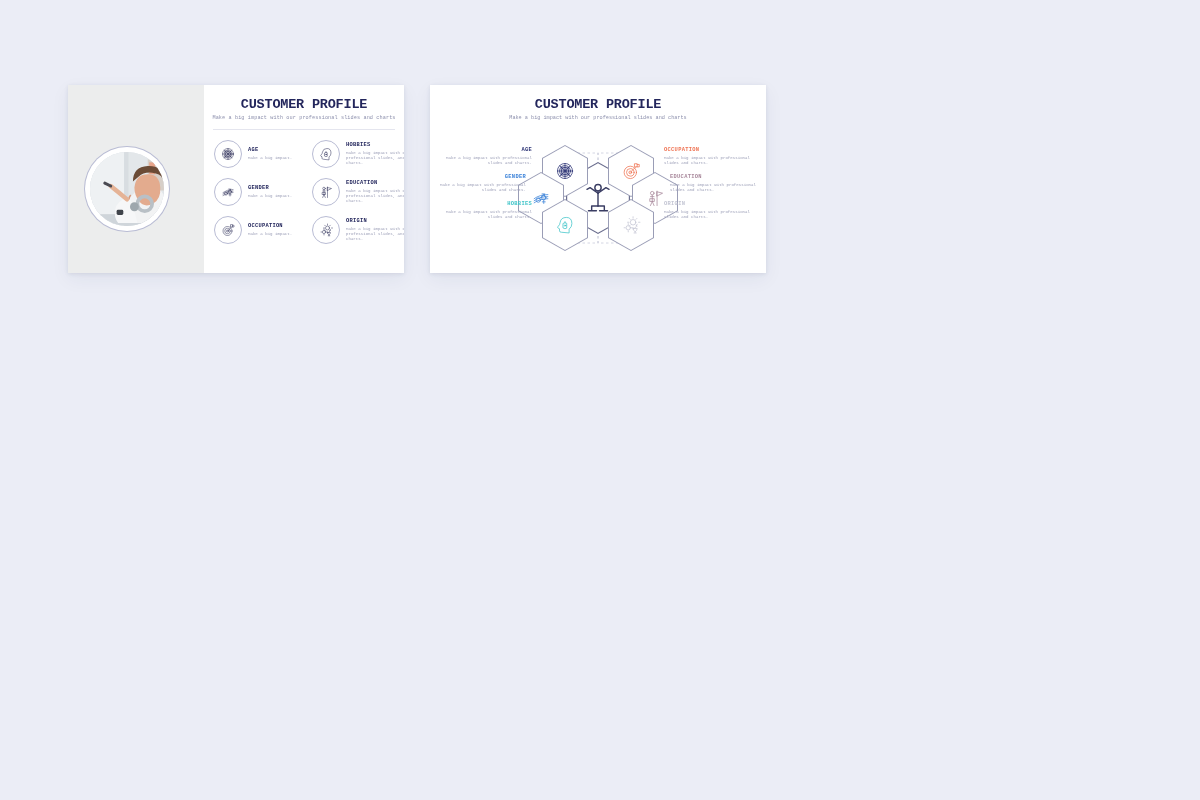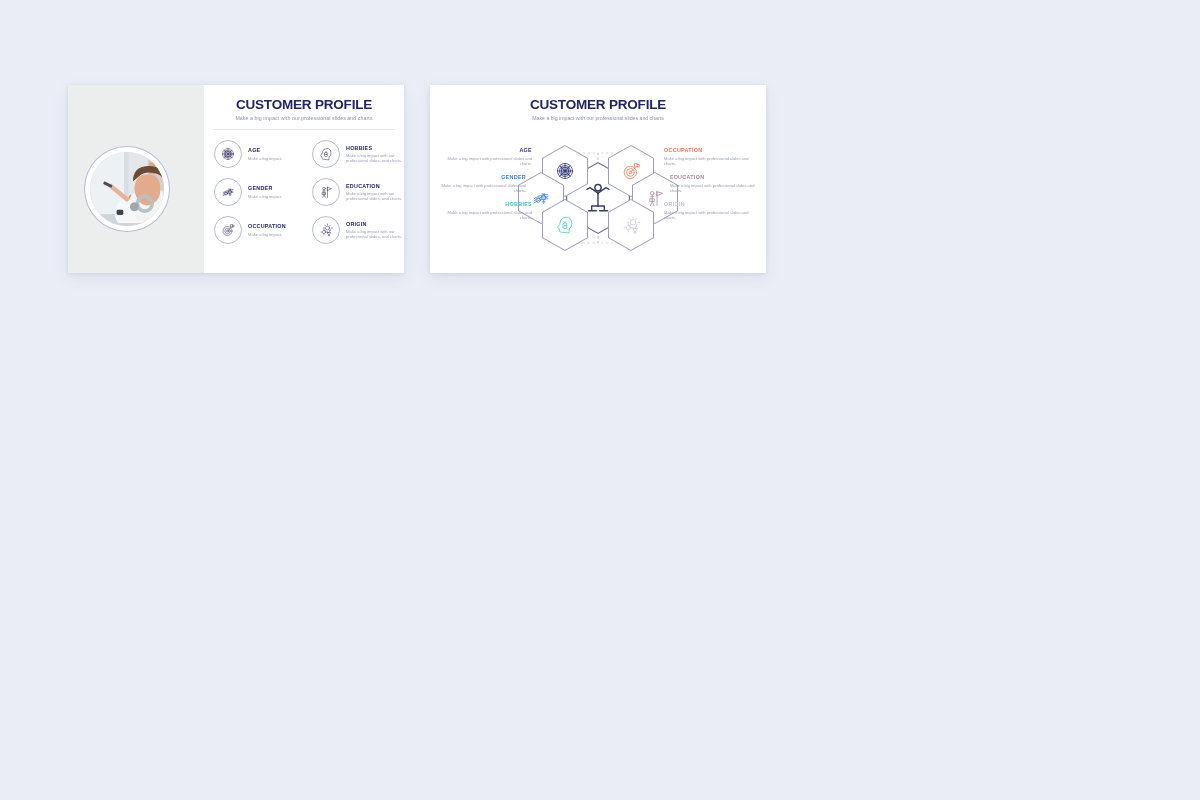--- a/index.html
+++ b/index.html
@@ -17,20 +17,21 @@
     width: 1200px;
     height: 800px;
   }
 
   
   .card {
     position: absolute;
     background: #ffffff;
     box-shadow: 0 1px 4px rgba(40, 48, 90, 0.10), 0 6px 18px rgba(40, 48, 90, 0.06);
     overflow: hidden;
+    font-family: Liberation Mono, monospace;
   }
 
   
   #slide-one {
     left: 68px;
     top: 85px;
     width: 336px;
     height: 188px;
   }
 

